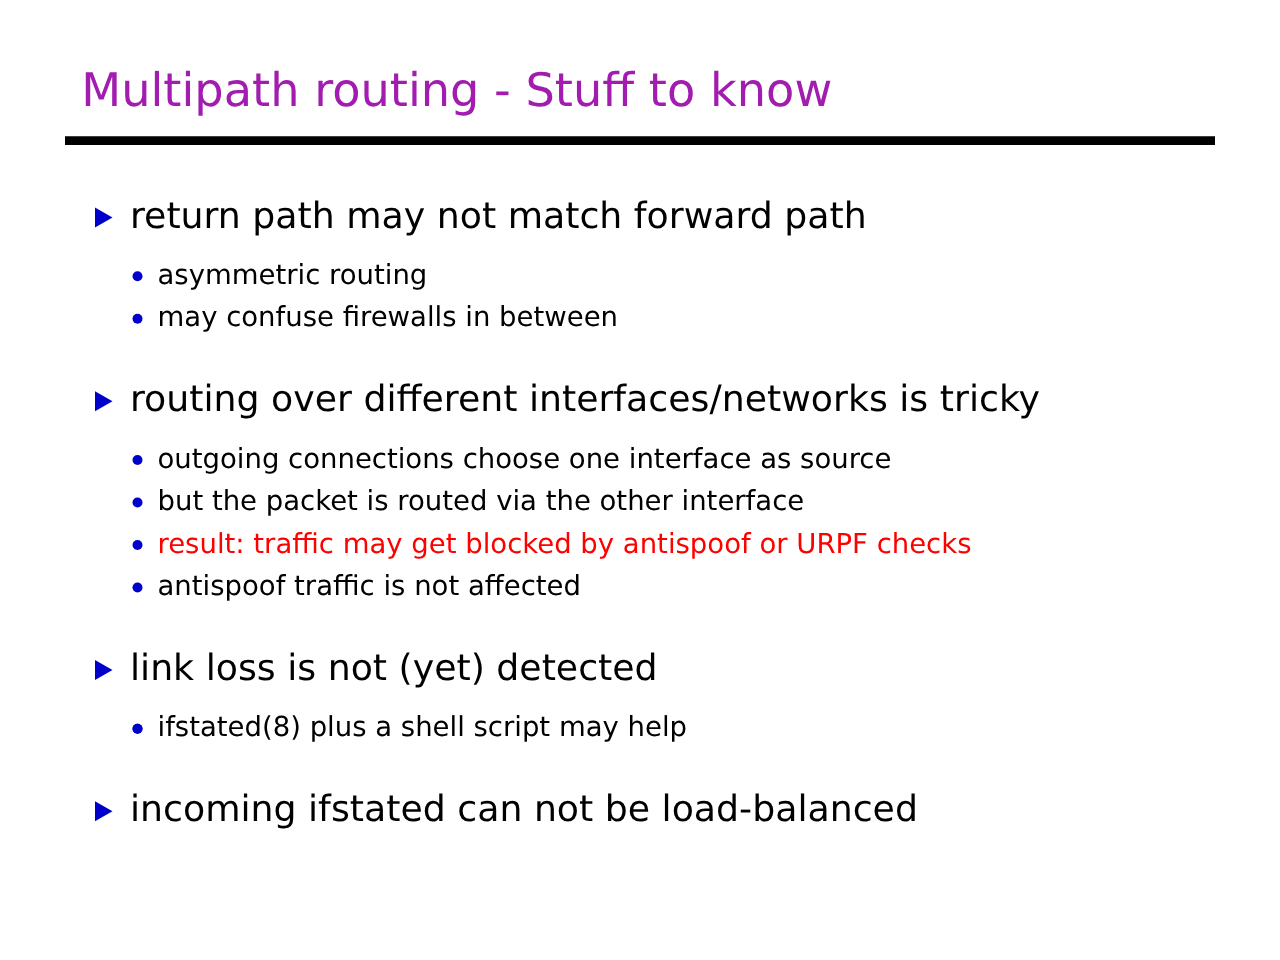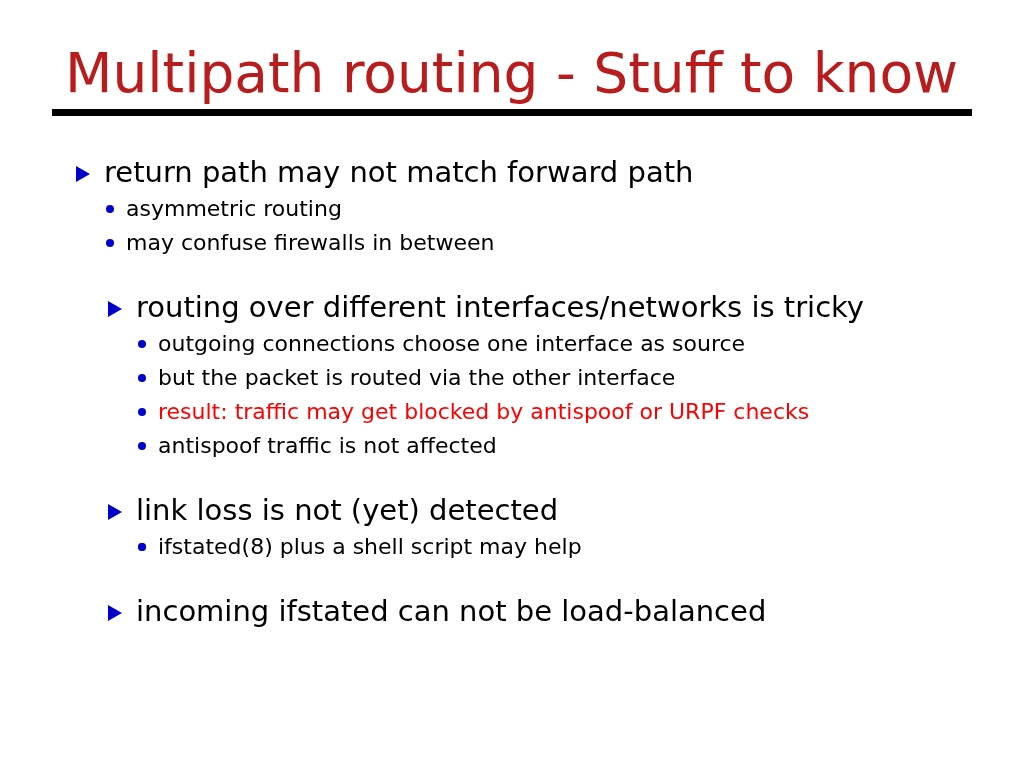--- a/index.html
+++ b/index.html
@@ -22,24 +22,24 @@
   }
 
   
   .title-block {
     position: absolute;
     left: 52px;
     top: 48px;
     width: 920px;
   }
   .slide-title {
-    font-size: 55px;
+    font-size: 37px;
     line-height: 50px;
     font-weight: 400;
-    color: #b91c1c;
+    color: #a21caf;
     white-space: nowrap;
     letter-spacing: 0px;
     padding-left: 13px;
   }
   .title-rule {
     position: absolute;
     left: 52px;
     top: 109px;
     width: 920px;
     height: 7px;
@@ -53,21 +53,20 @@
     top: 152px;
     width: 984px;
   }
 
   .group {
     margin: 0;
     padding: 0;
   }
   .group + .group {
     margin-top: 27px;
-    padding-left: 32px;
   }
 
   
   .l1 {
     position: relative;
     padding-left: 104px;
     font-size: 29px;
     line-height: 40px;
     font-weight: 400;
     color: #000000;
@@ -100,21 +99,21 @@
     top: 13px;
     width: 8px;
     height: 8px;
     border-radius: 50%;
     background: #0000cc;
   }
   .l2.red {
     color: #ff0000;
   }
   .sub-list {
-    margin-top: 0;
+    margin-top: 12px;
   }
 </style>
 </head>
 <body>
 
 <div class="slide">
 
   <div class="title-block">
     <div class="slide-title">Multipath routing - Stuff to know</div>
   </div>

